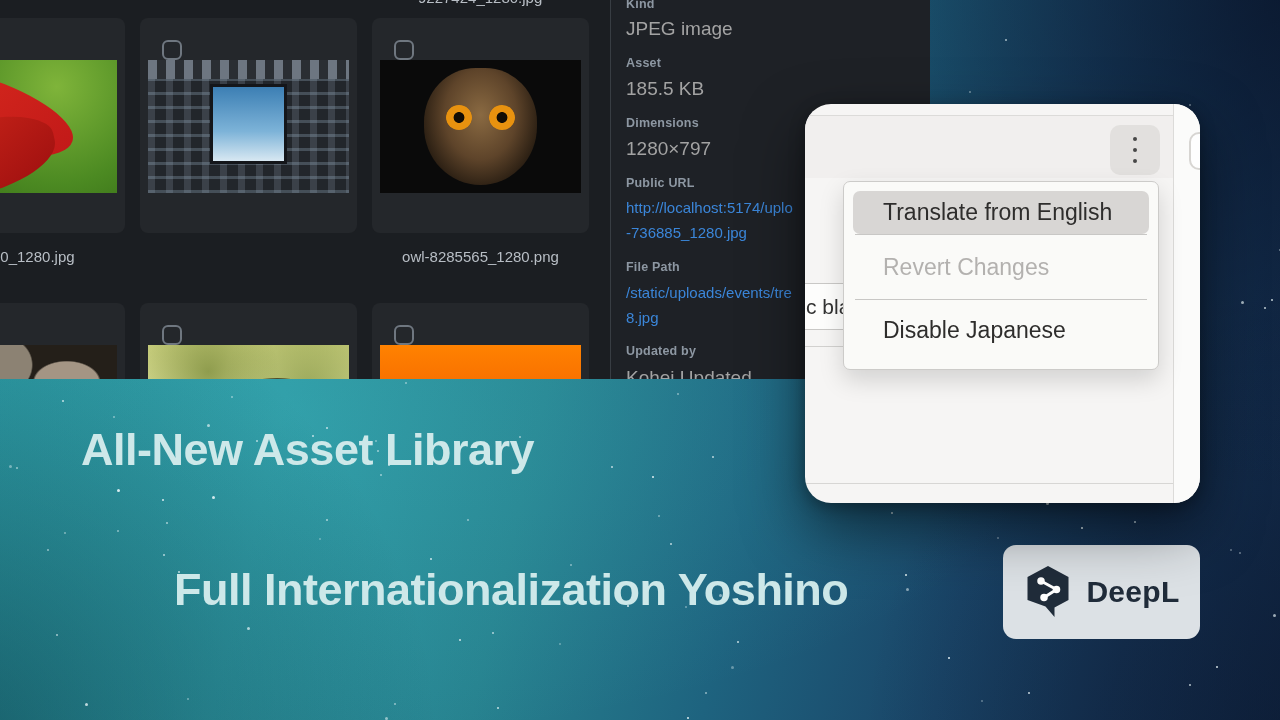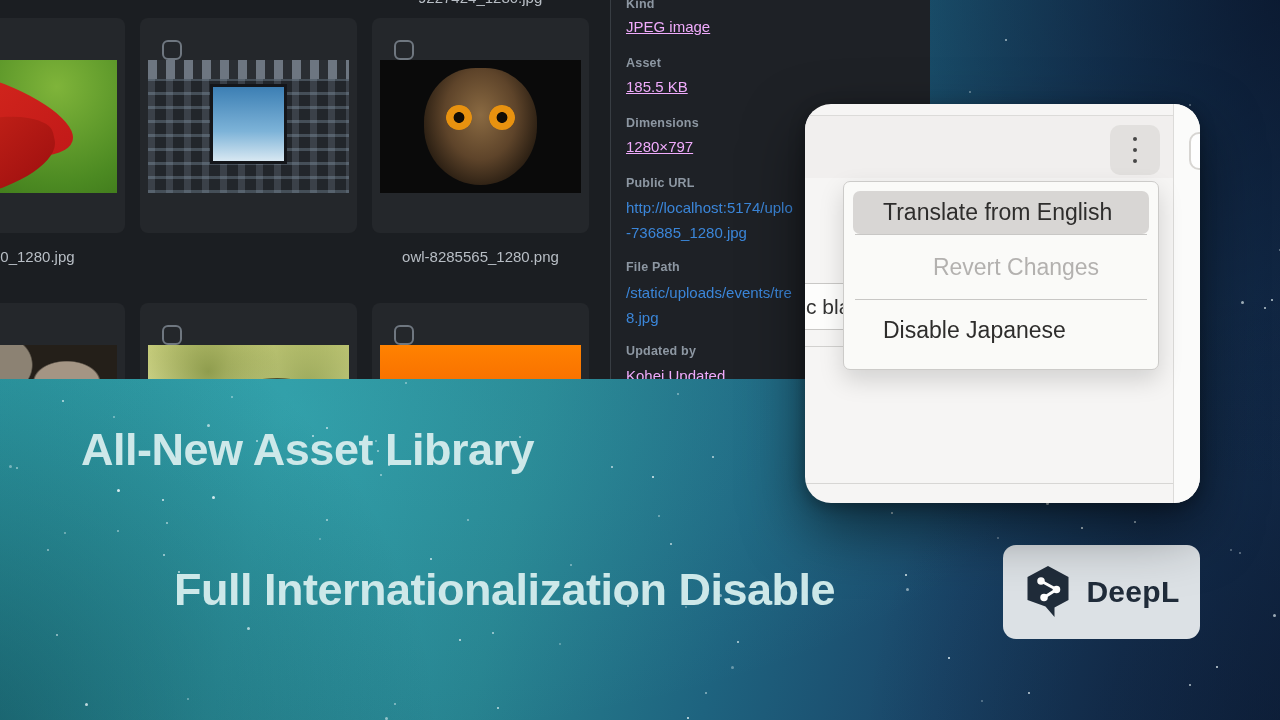--- a/index.html
+++ b/index.html
@@ -56,21 +56,21 @@
         radial-gradient(circle at 45% 85%, rgba(255,244,180,.9), rgba(255,244,180,0) 45%),
         radial-gradient(circle at 30% 20%, rgba(90,110,30,.55), rgba(0,0,0,0) 40%),
         radial-gradient(circle at 80% 30%, rgba(105,125,45,.5), rgba(0,0,0,0) 45%),
         linear-gradient(180deg,#c9cf7e 0%, #dbe09a 55%, #f3ecb4 100%); }
   .art-tree .trunk { position:absolute; left:8%; top:28%; width:70%; height:16%; background:#2c2a18; border-radius:50% 50% 50% 50%/80% 80% 80% 80%; transform:rotate(-6deg); }
   .art-orange { width:100%; height:100%; background:linear-gradient(180deg,#ff8200 0%, #f26000 55%, #d84700 100%); }
 
   
   .details-panel { position:absolute; left:610px; top:0; width:320px; height:379px; background:#1e2126; border-left:1px solid #383d43; }
   .dp-label { position:absolute; left:15px; font-size:12.5px; font-weight:700; color:#8d97a2; letter-spacing:.2px; }
-  .dp-value { position:absolute; left:15px; font-size:15px; color:#f0abfc;text-decoration:underline; }
+  .dp-value { position:absolute; left:15px; font-size:19px; color:#a3a3a3; }
   .dp-link  { position:absolute; left:15px; font-size:15px; color:#3b86d9; white-space:nowrap; }
 
   
   .modal { position:absolute; left:805px; top:104px; width:395px; height:399px; background:#f6f5f4;
            border-radius:26px; overflow:hidden; z-index:4;
            box-shadow:0 25px 60px rgba(0,0,0,.5), 0 4px 16px rgba(0,0,0,.3); }
   .modal .top-line { position:absolute; left:0; top:11px; width:369px; height:1px; background:#dcdbd9; }
   .modal .header-band { position:absolute; left:0; top:12px; width:368px; height:62px; background:#f1efee; }
   .kebab-btn { position:absolute; left:305px; top:21px; width:50px; height:50px; border-radius:10px; background:#e2e0de;
                display:flex; align-items:center; justify-content:center; }
@@ -84,21 +84,21 @@
                 font-size:21px; color:#333; line-height:45px; padding-left:1px; overflow:hidden; white-space:nowrap; }
   .modal .row-line { position:absolute; left:0; top:242px; width:39px; height:1px; background:#d2d1cf; }
   .modal .footer-line { position:absolute; left:0; top:379px; width:368px; height:1px; background:#d7d6d4; }
 
   .menu { position:absolute; left:38px; top:77px; width:316px; background:#fafaf8;
           border:1px solid #cccbc9; border-radius:7px; padding:9px;
           box-shadow:0 10px 24px rgba(0,0,0,.15); }
   .menu-item { font-size:23px; color:#2e2d2c; padding-left:30px; white-space:nowrap; }
   .menu-item.highlight { background:#d8d6d4; border-radius:7px; height:43px; line-height:43px; }
   .menu-item.normal-1 { height:58px; line-height:58px; }
-  .menu-item.disabled { height:64px; line-height:64px; color:#b3b1af;text-align:center; }
+  .menu-item.disabled { height:64px; line-height:64px; color:#b3b1af; }
   .menu-item.normal-2 { height:60px; line-height:60px; }
   .menu-sep { height:1px; background:#c8c7c5; margin:0 2px; }
 
   
   .headline { position:absolute; z-index:3; font-weight:700; font-size:45px; color:#cde8e9; letter-spacing:-.5px; white-space:nowrap; }
   .headline.h1 { left:81px; top:424px; }
   .headline.h2 { left:174px; top:564px; }
   .brand-badge { position:absolute; z-index:3; left:1003px; top:545px; width:197px; height:94px;
                  background:#dce1e5; border-radius:13px; display:flex; align-items:center; justify-content:center; gap:13px; }
   .brand-text { font-size:30px; font-weight:700; color:#202c3a; letter-spacing:.3px; }
@@ -327,21 +327,21 @@
     <div class="dp-link" style="top:224px;">-736885_1280.jpg</div>
     <div class="dp-label" style="top:260px;">File Path</div>
     <div class="dp-link" style="top:284px;">/static/uploads/events/tre</div>
     <div class="dp-link" style="top:309px;">8.jpg</div>
     <div class="dp-label" style="top:344px;">Updated by</div>
     <div class="dp-value" style="top:367px;">Kohei Updated</div>
   </div>
 </div>
 
 <div class="headline h1">All-New Asset Library</div>
-<div class="headline h2">Full Internationalization Disable</div>
+<div class="headline h2">Full Internationalization Yoshino</div>
 
 <div class="brand-badge">
   <span style="display:block; width:50px; height:56px;">
     <svg viewBox="0 0 100 110" width="50" height="56">
       <path d="M50 3 L91 25 L91 71 L63 86 L63 105 L45 84 L9 71 L9 25 Z" fill="#202c3a"></path>
       <line x1="36" y1="33" x2="67" y2="50" stroke="#ffffff" stroke-width="6" stroke-linecap="round"></line>
       <line x1="42" y1="66" x2="67" y2="50" stroke="#ffffff" stroke-width="6" stroke-linecap="round"></line>
       <circle cx="36" cy="33" r="7.5" fill="#ffffff"></circle>
       <circle cx="42" cy="66" r="7.5" fill="#ffffff"></circle>
       <circle cx="67" cy="50" r="7.5" fill="#ffffff"></circle>

